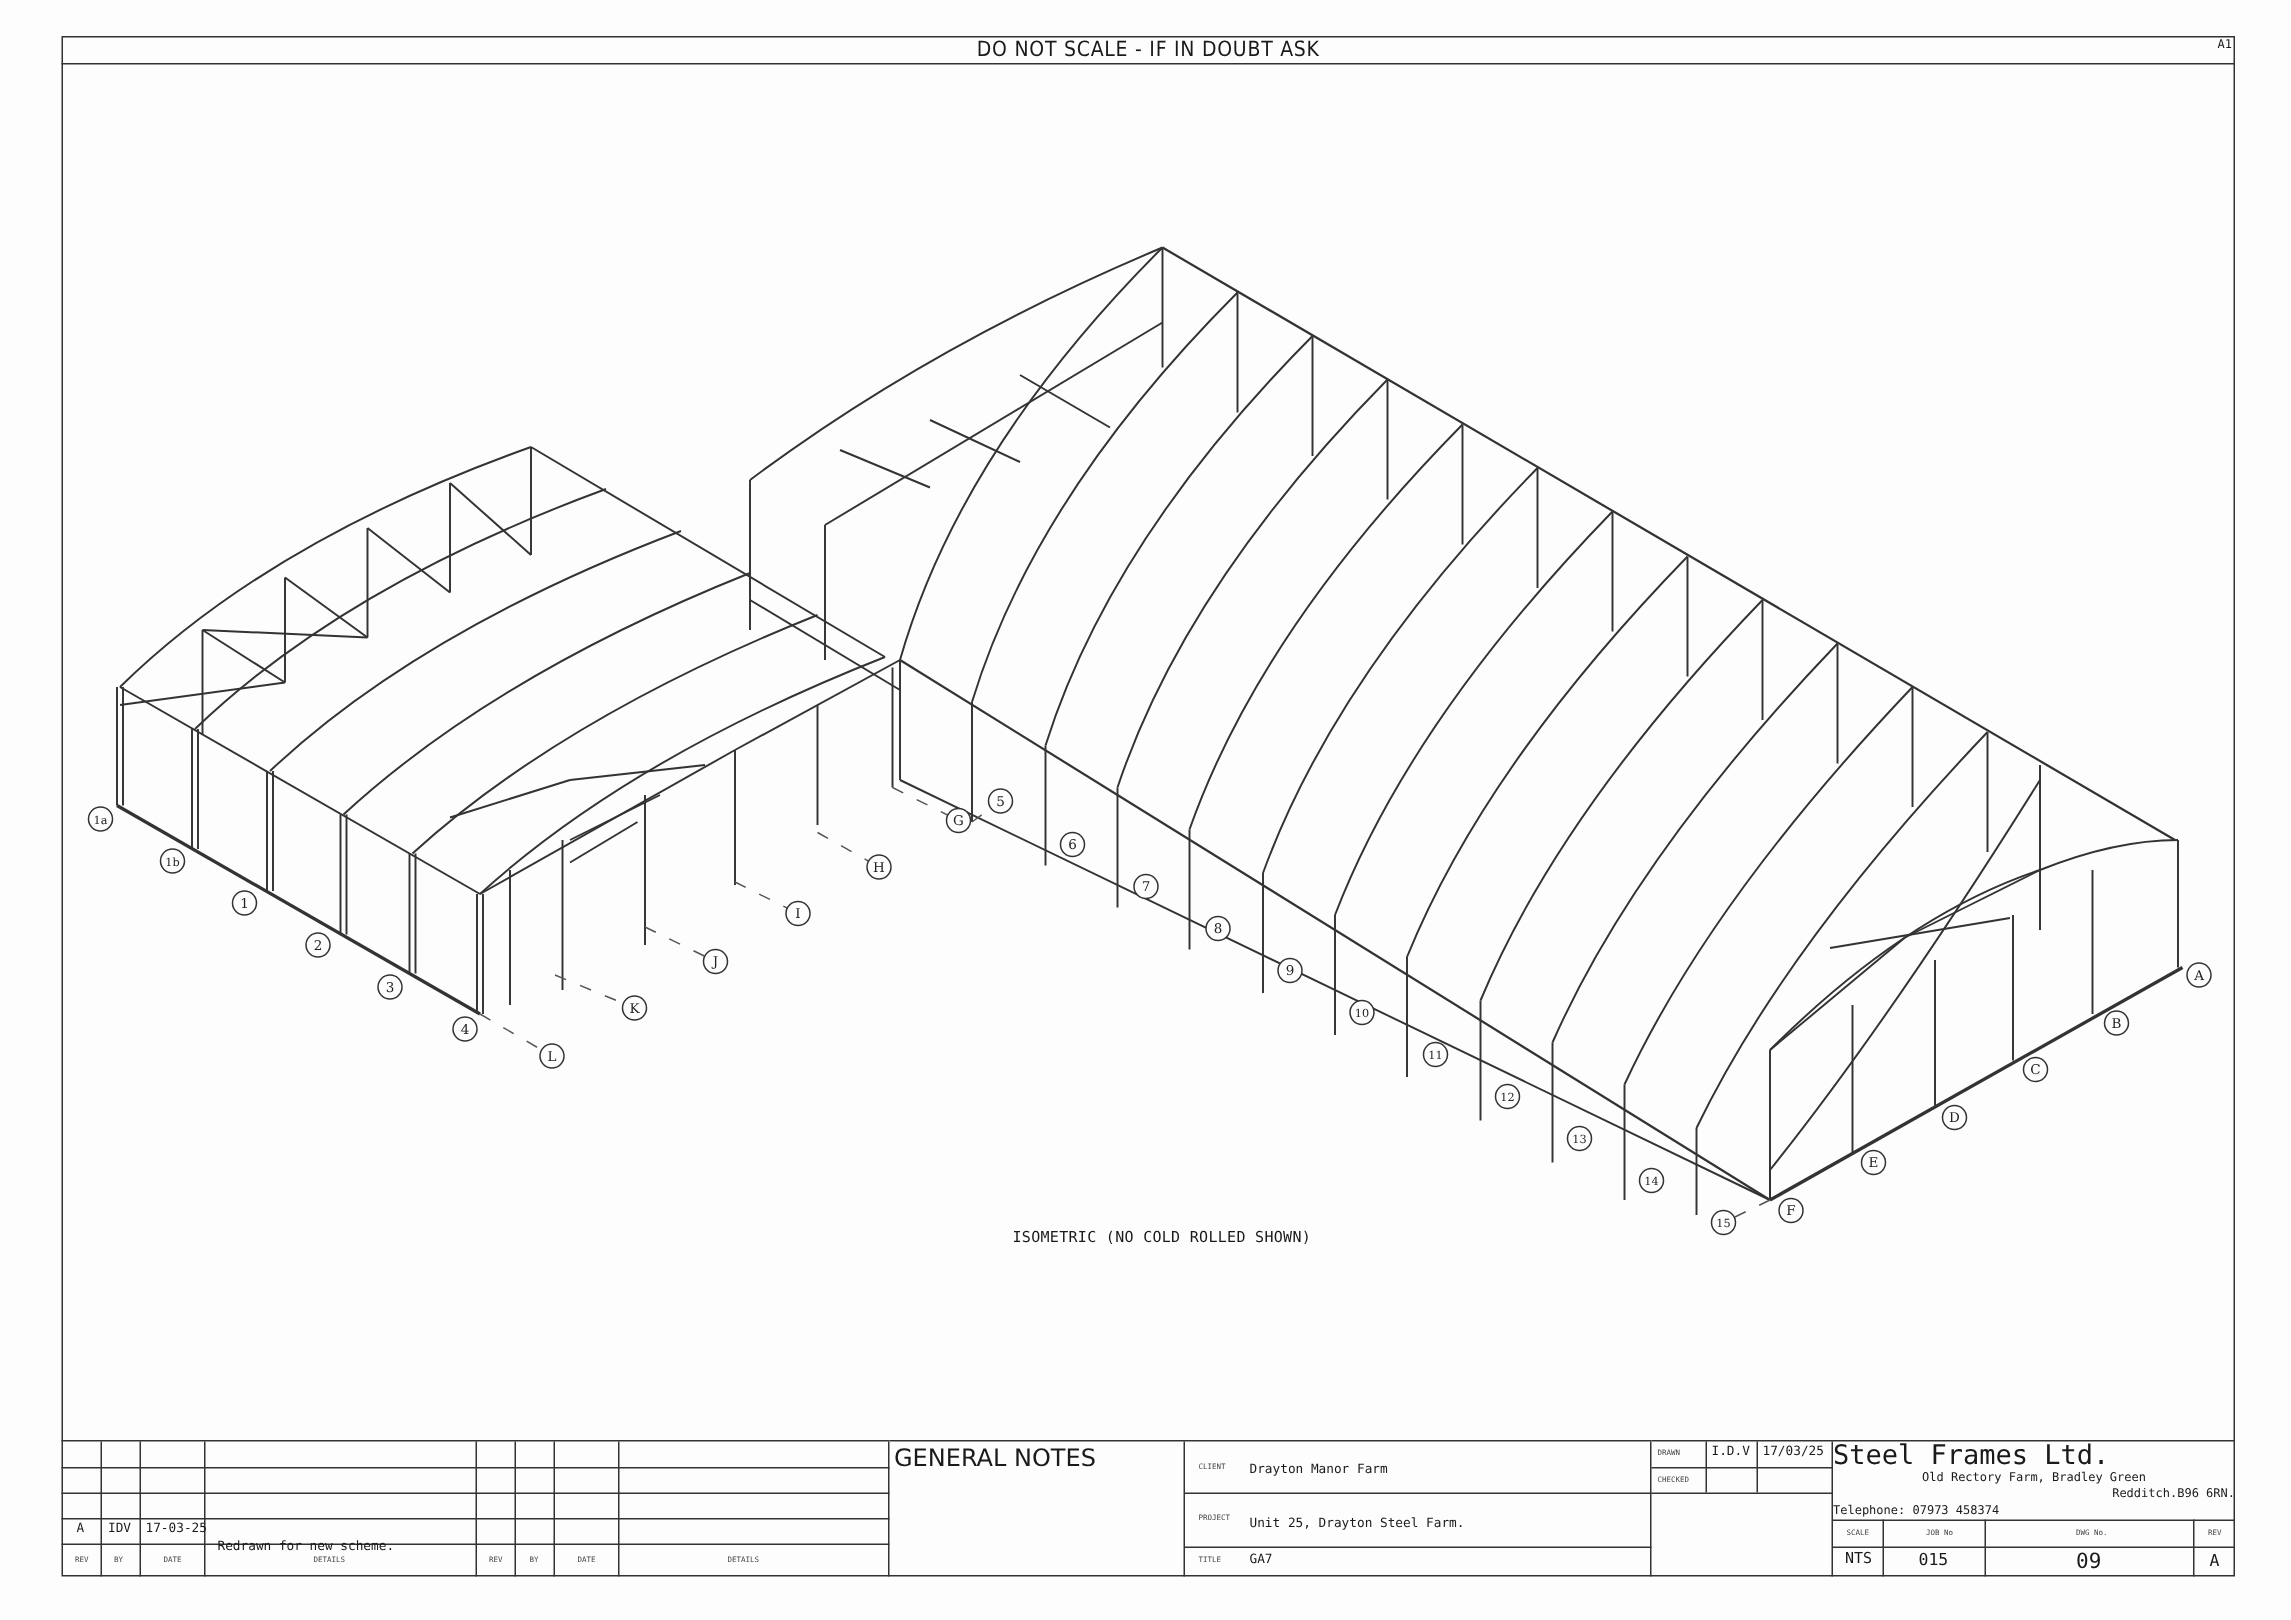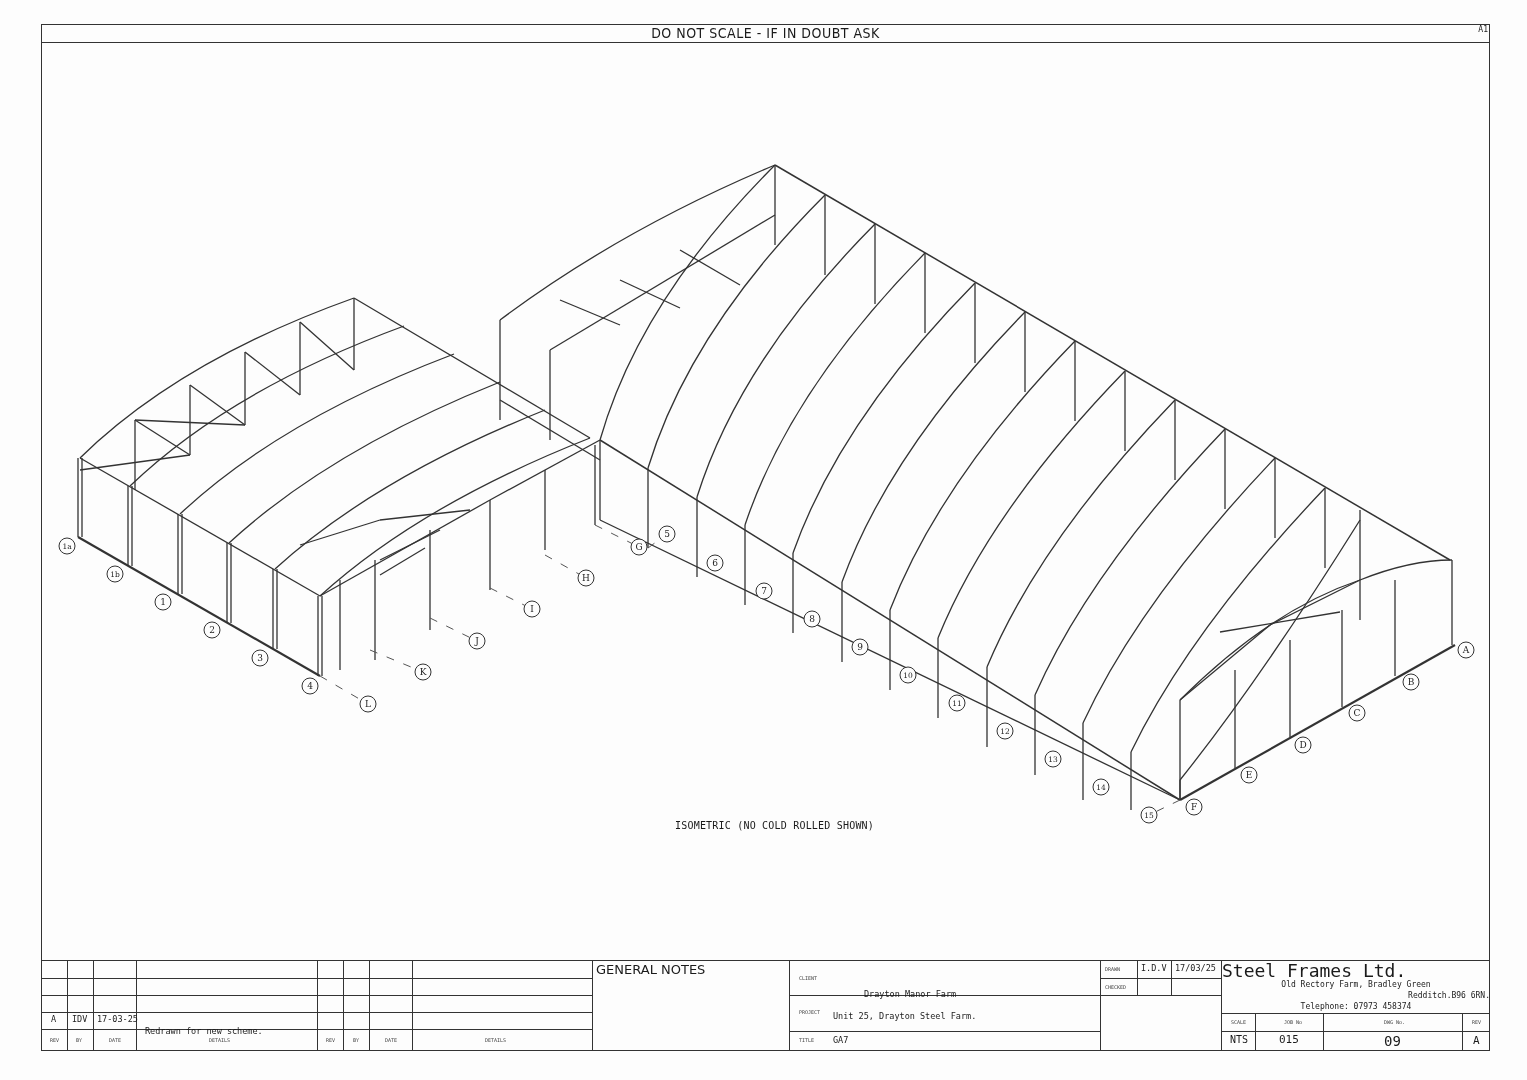--- a/index.html
+++ b/index.html
@@ -308,30 +308,30 @@
   <div class="lbl" style="left:35px;top:76px;">BY</div>
   <div class="lbl" style="left:68px;top:76px;">DATE</div>
   <div class="lbl" style="left:168px;top:76px;">DETAILS</div>
   <div class="lbl" style="left:285px;top:76px;">REV</div>
   <div class="lbl" style="left:312px;top:76px;">BY</div>
   <div class="lbl" style="left:344px;top:76px;">DATE</div>
   <div class="lbl" style="left:444px;top:76px;">DETAILS</div>
 </div>
 
 <div class="tb" style="left:593px;width:197px;">
-  <div style="position:absolute;left:3px;top:1px;font-family:'DejaVu Sans','Liberation Sans',sans-serif;font-size:13px;">GENERAL NOTES</div>
+  <div style="position:absolute;left:3px;top:1px;font-family:'DejaVu Sans','Liberation Sans',sans-serif;font-size:16px;">GENERAL NOTES</div>
   <div class="vline" style="left:196px"></div>
 </div>
 
 <div class="tb" style="left:790px;width:311px;">
   <div class="hline" style="top:34px"></div>
   <div class="hline" style="top:70px"></div>
   <div class="vline" style="left:310px"></div>
   <div class="lbl" style="left:9px;top:14px;">CLIENT</div>
-  <div class="val" style="left:43px;top:28px;margin-left:31px;">Drayton Manor Farm</div>
+  <div class="val" style="left:43px;top:14px;">Drayton Manor Farm</div>
   <div class="lbl" style="left:9px;top:48px;">PROJECT</div>
   <div class="val" style="left:43px;top:50px;">Unit 25, Drayton Steel Farm.</div>
   <div class="lbl" style="left:9px;top:76px;">TITLE</div>
   <div class="val" style="left:43px;top:74px;">GA7</div>
 </div>
 
 <div class="tb" style="left:1101px;width:121px;">
   <div style="position:absolute;left:0;right:0;top:17px;border-top:1px solid #333;"></div>
   <div style="position:absolute;left:0;right:0;top:34px;border-top:1px solid #333;"></div>
   <div style="position:absolute;left:36px;top:0;height:34px;border-left:1px solid #333;"></div>
@@ -340,21 +340,21 @@
   <div class="lbl" style="left:4px;top:5px;">DRAWN</div>
   <div class="val" style="left:40px;top:2px;">I.D.V</div>
   <div class="val" style="left:74px;top:2px;">17/03/25</div>
   <div class="lbl" style="left:4px;top:23px;">CHECKED</div>
 </div>
 
 <div class="tb" style="left:1222px;width:268px;">
   <div style="position:absolute;left:0;right:0;top:1px;text-align:left;font-size:18px;line-height:17px;">Steel Frames Ltd.</div>
   <div style="position:absolute;left:0;right:0;top:18px;text-align:center;font-size:8px;line-height:11px;">Old Rectory Farm, Bradley Green</div>
   <div style="position:absolute;left:0;right:0;top:29px;text-align:right;font-size:8px;line-height:11px;">Redditch.B96 6RN.</div>
-  <div style="position:absolute;left:0;right:0;top:40px;text-align:center;font-size:8px;line-height:11px;">Telephone: 07973 458374</div>
+  <div style="position:absolute;left:0;right:0;top:40px;text-align:left;font-size:8px;line-height:11px;">Telephone: 07973 458374</div>
   <div style="position:absolute;left:0;right:0;top:52px;border-top:1px solid #333;"></div>
   <div style="position:absolute;left:0;right:0;top:70px;border-top:1px solid #333;"></div>
   <div style="position:absolute;left:33px;top:52px;bottom:0;border-left:1px solid #333;"></div>
   <div style="position:absolute;left:101px;top:52px;bottom:0;border-left:1px solid #333;"></div>
   <div style="position:absolute;left:240px;top:52px;bottom:0;border-left:1px solid #333;"></div>
   <div class="lbl" style="left:9px;top:58px;">SCALE</div>
   <div class="lbl" style="left:62px;top:58px;">JOB No</div>
   <div class="lbl" style="left:162px;top:58px;">DWG No.</div>
   <div class="lbl" style="left:250px;top:58px;">REV</div>
   <div style="position:absolute;left:8px;top:73px;font-size:10px;">NTS</div>

